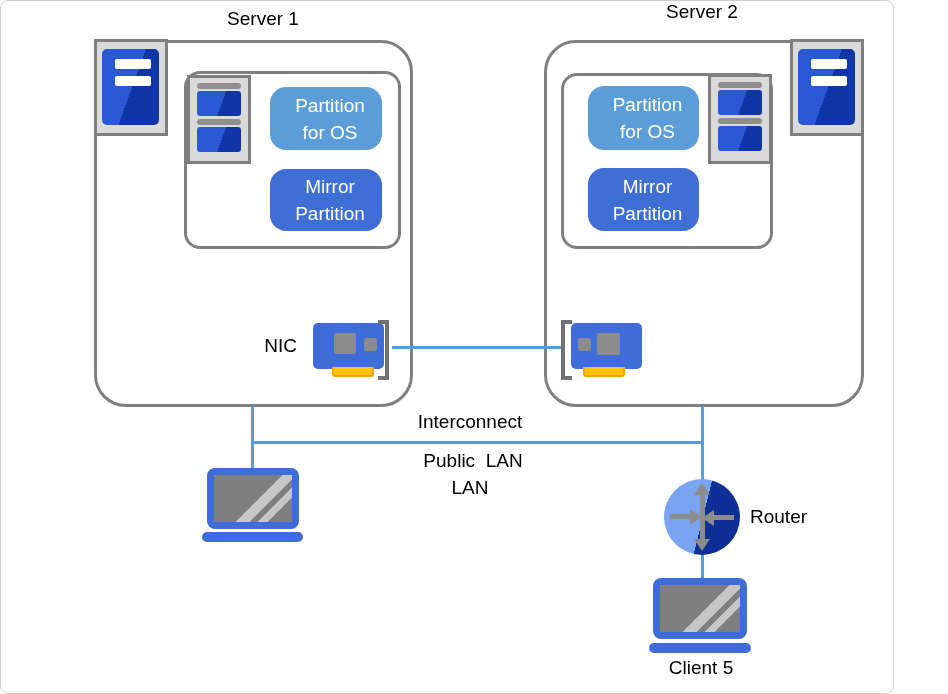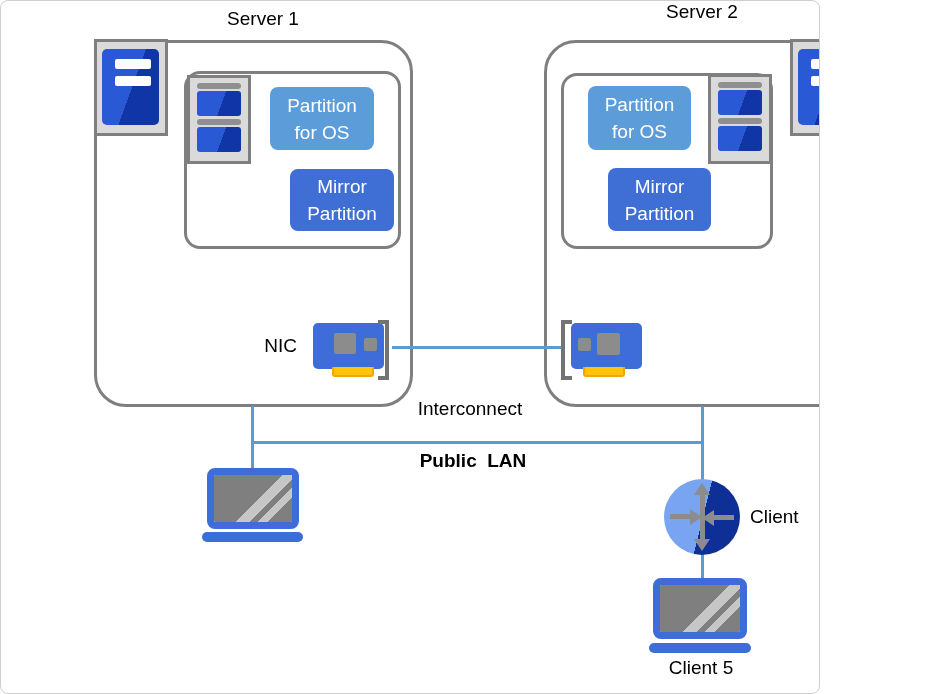--- a/index.html
+++ b/index.html
@@ -1,32 +1,32 @@
 <!DOCTYPE html>
 <html><head>
 <meta charset="utf-8">
 <style>
   html,body{margin:0;padding:0;background:#fff;}
   #canvas{
-    position:relative;width:820px;height:694px;background:#fff;
+    position:relative;width:894px;height:694px;background:#fff;
     border:1px solid #CFCFCF;border-radius:8px;box-sizing:border-box;
     font-family:"Liberation Sans",sans-serif;color:#000;overflow:hidden;
   }
   
   .lbl{position:absolute;font-size:19px;line-height:22px;z-index:4;white-space:pre;}
   .center{text-align:center;}
   .right{text-align:right;}
   
   .server-box{position:absolute;border:3px solid #7F7F7F;border-radius:32px;background:#fff;box-sizing:border-box;z-index:1;}
   .inner-box{position:absolute;border:3px solid #7F7F7F;border-radius:16px;background:#fff;box-sizing:border-box;z-index:1;}
   
-  .part{position:absolute;border-radius:8px;color:#fff;font-size:19px;line-height:27px;text-align:center;
-        display:flex;flex-direction:column;justify-content:center;z-index:2;}
+  .part{position:absolute;border-radius:16px;color:#fff;font-size:19px;line-height:27px;text-align:center;
+        display:flex;flex-direction:column;justify-content:center;z-index:2;padding-left:8px;}
   .part-os{background:#5C9CD9;}
-  .part-mirror{background:#3F6ED5;margin-left:20px;}
+  .part-mirror{background:#3F6ED5;}
   
   .tower{position:absolute;width:74px;height:97px;background:#DADADA;border:3px solid #7F7F7F;box-sizing:border-box;z-index:3;}
   .tower-body{position:absolute;left:5px;top:7px;width:57px;height:76px;border-radius:5px;
               background:linear-gradient(110deg,#2A59D6 52%,#0F35A6 52%);}
   .tower-bar{position:absolute;left:13px;width:36px;height:10px;background:#fff;border-radius:2px;}
   .tb1{top:10px;} .tb2{top:27px;}
   
   .disk{position:absolute;width:64px;height:89px;background:#DADADA;border:3px solid #7F7F7F;box-sizing:border-box;
         padding:5px 0 0 7px;z-index:3;}
   .disk-bar{width:44px;height:6px;background:#8F8F8F;border-radius:3px;margin-bottom:2px;}
@@ -136,42 +136,43 @@
     <div class="chip" style="left:26px;top:10px;width:23px;height:22px;"></div>
   </div>
   <div class="nic-conn" style="left:582px;top:366px;"></div>
 
   <div class="line" style="left:391px;top:345px;width:171px;height:3px;"></div>
   <div class="line" style="left:250px;top:405px;width:3px;height:63px;"></div>
   <div class="line" style="left:250px;top:440px;width:452px;height:3px;"></div>
   <div class="line" style="left:700px;top:405px;width:3px;height:77px;"></div>
   <div class="line" style="left:700px;top:550px;width:3px;height:30px;"></div>
 
-  <div class="lbl center" style="left:399px;top:353px;width:140px;">
+  <div class="lbl center" style="left:399px;top:366px;width:140px;">
     <div>Interconnect</div>
+    <div>LAN</div>
   </div>
 
-  <div class="lbl center" style="left:402px;top:449px;width:140px;font-weight:bold;">Public  LAN</div>
+  <div class="lbl center" style="left:402px;top:449px;width:140px;">Public  LAN</div>
 
   <div class="laptop-body" style="left:206px;top:467px;width:92px;height:61px;">
     <div class="screen"></div>
   </div>
   <div class="laptop-base" style="left:201px;top:531px;width:101px;"></div>
 
   <div class="router">
     <div class="shaft" style="left:36px;top:14px;width:5px;height:26px;"></div>
     <div class="tri tri-up"></div>
     <div class="shaft" style="left:36px;top:36px;width:5px;height:26px;"></div>
     <div class="tri tri-down"></div>
     <div class="shaft" style="left:6px;top:35px;width:20px;height:5px;"></div>
     <div class="tri tri-right"></div>
     <div class="shaft" style="left:50px;top:36px;width:20px;height:5px;"></div>
     <div class="tri tri-left"></div>
   </div>
-  <div class="lbl" style="left:749px;top:505px;width:100px;">Client</div>
+  <div class="lbl" style="left:749px;top:505px;width:100px;">Router</div>
 
   <div class="laptop-body" style="left:652px;top:577px;width:94px;height:61px;">
     <div class="screen"></div>
   </div>
   <div class="laptop-base" style="left:648px;top:642px;width:102px;"></div>
   <div class="lbl center" style="left:640px;top:656px;width:120px;">Client 5</div>
 
 </div>
 
 </body></html>

